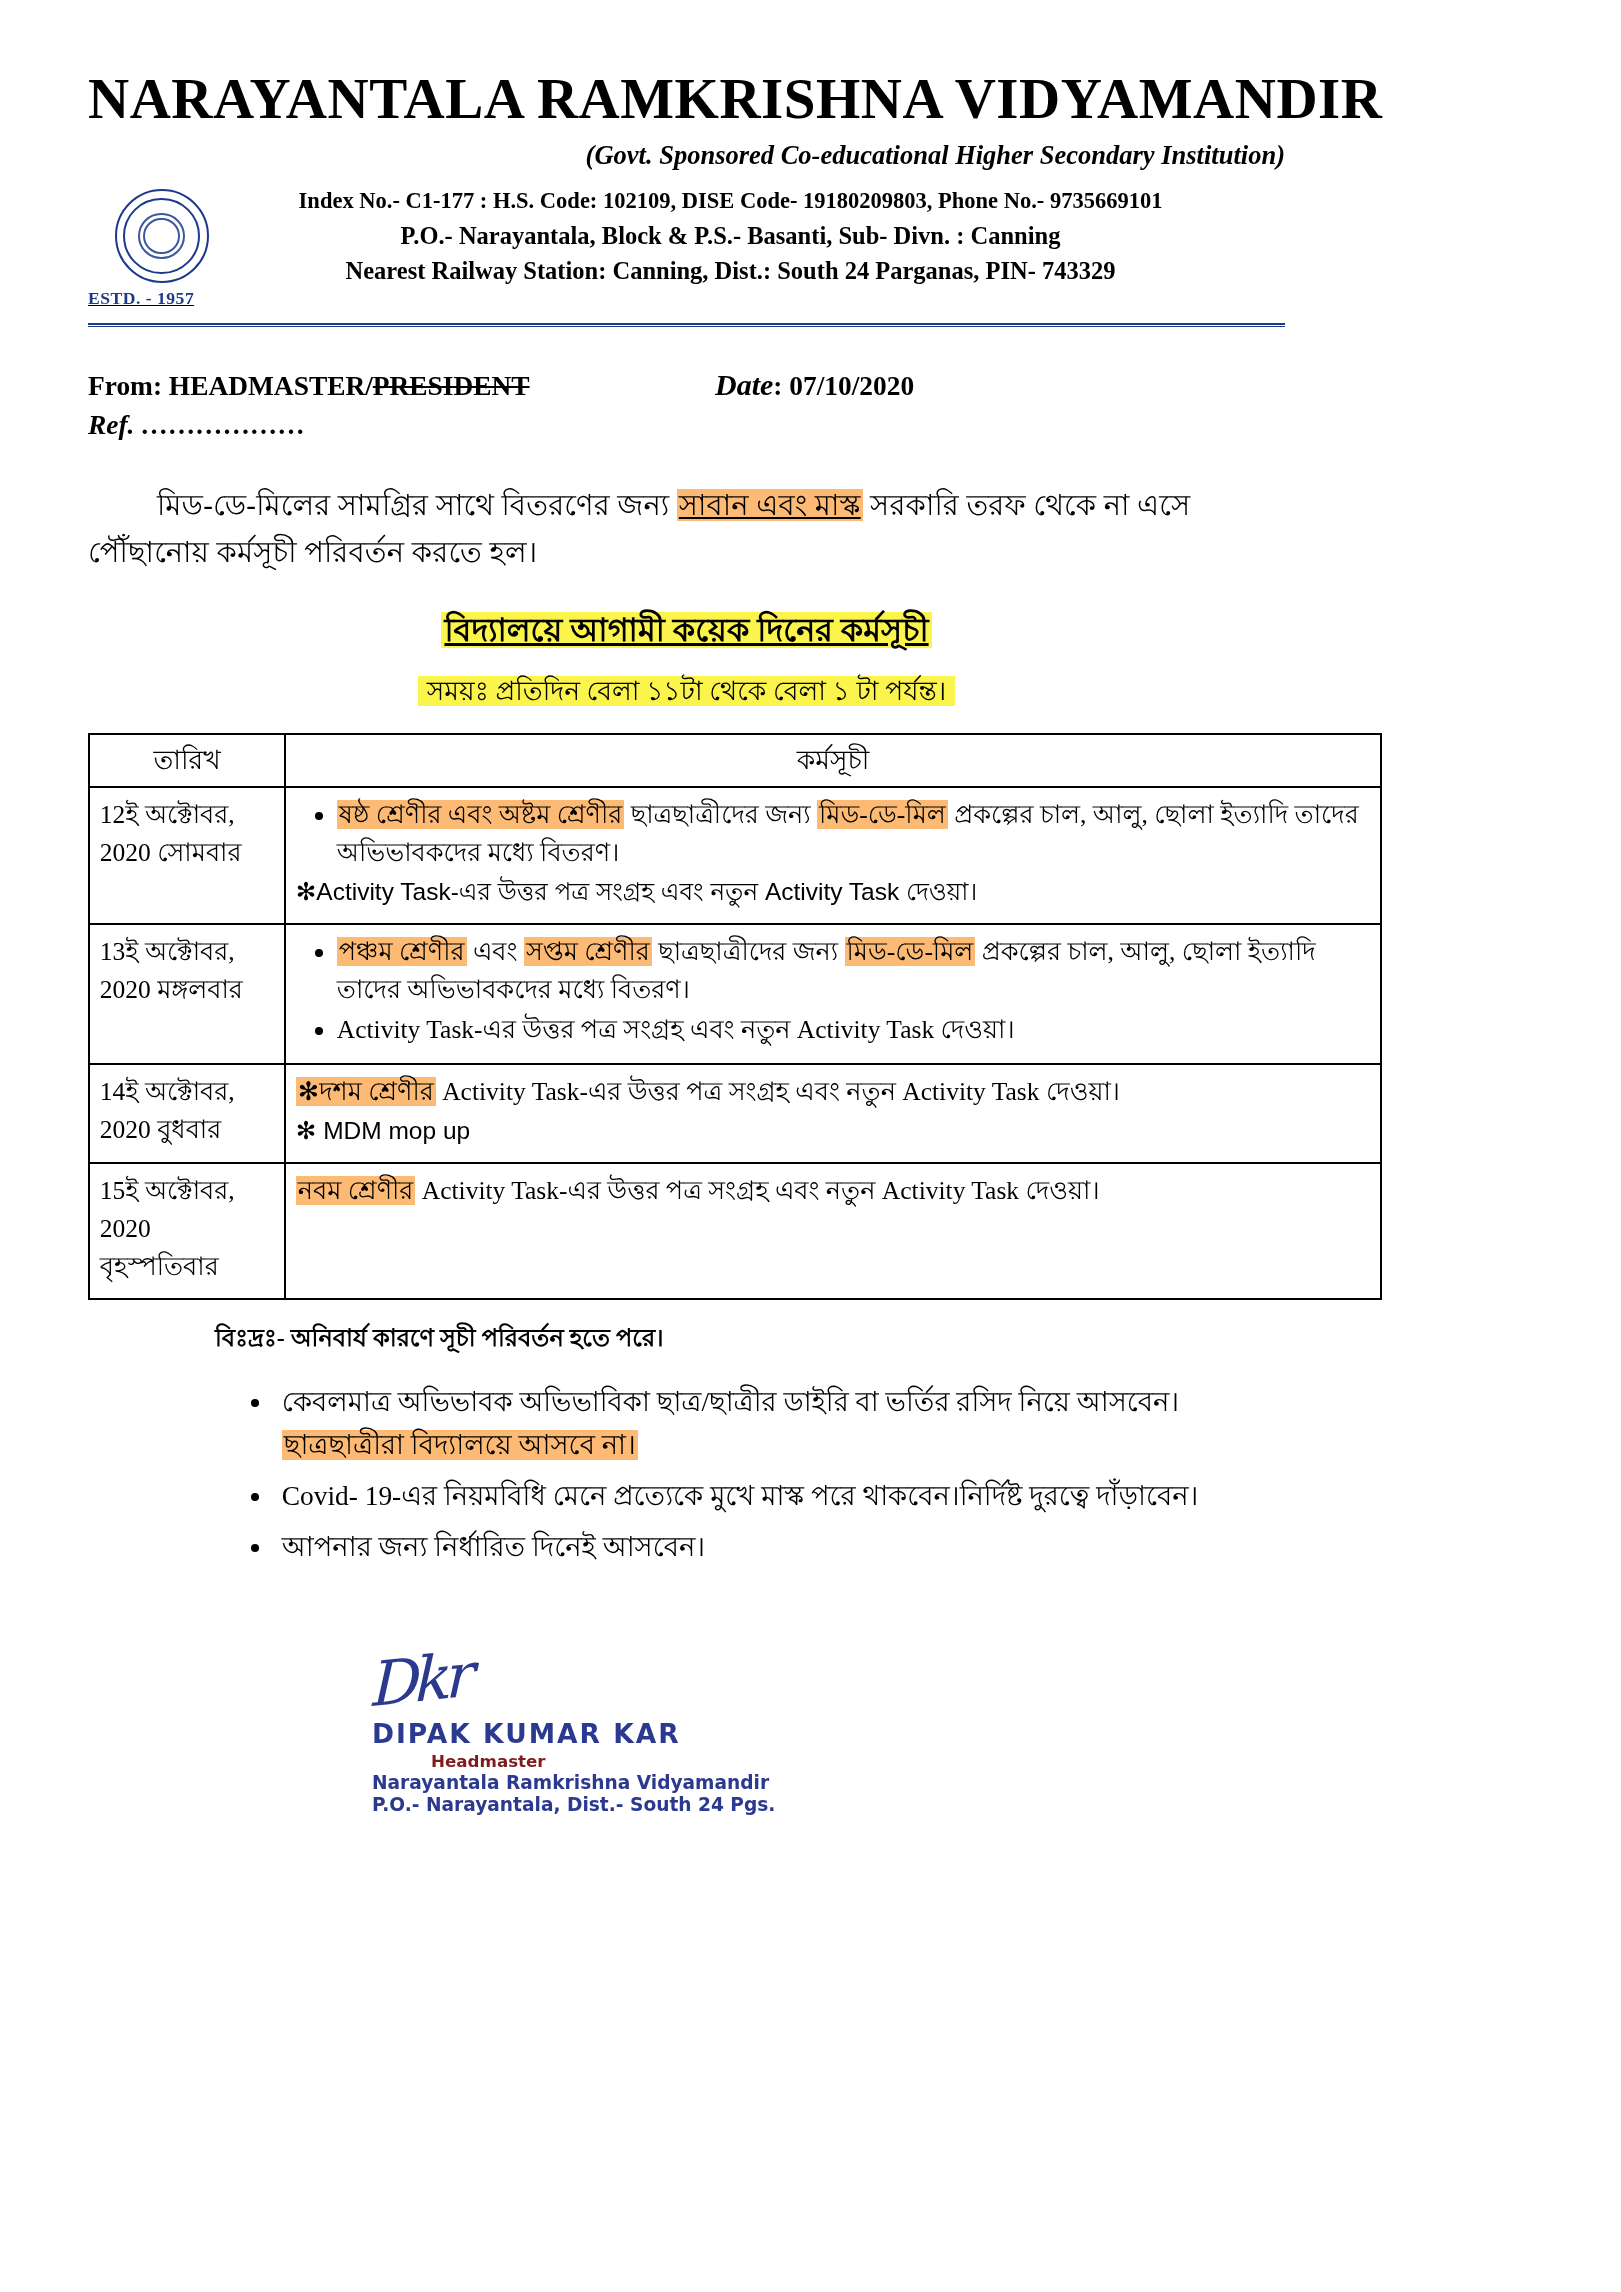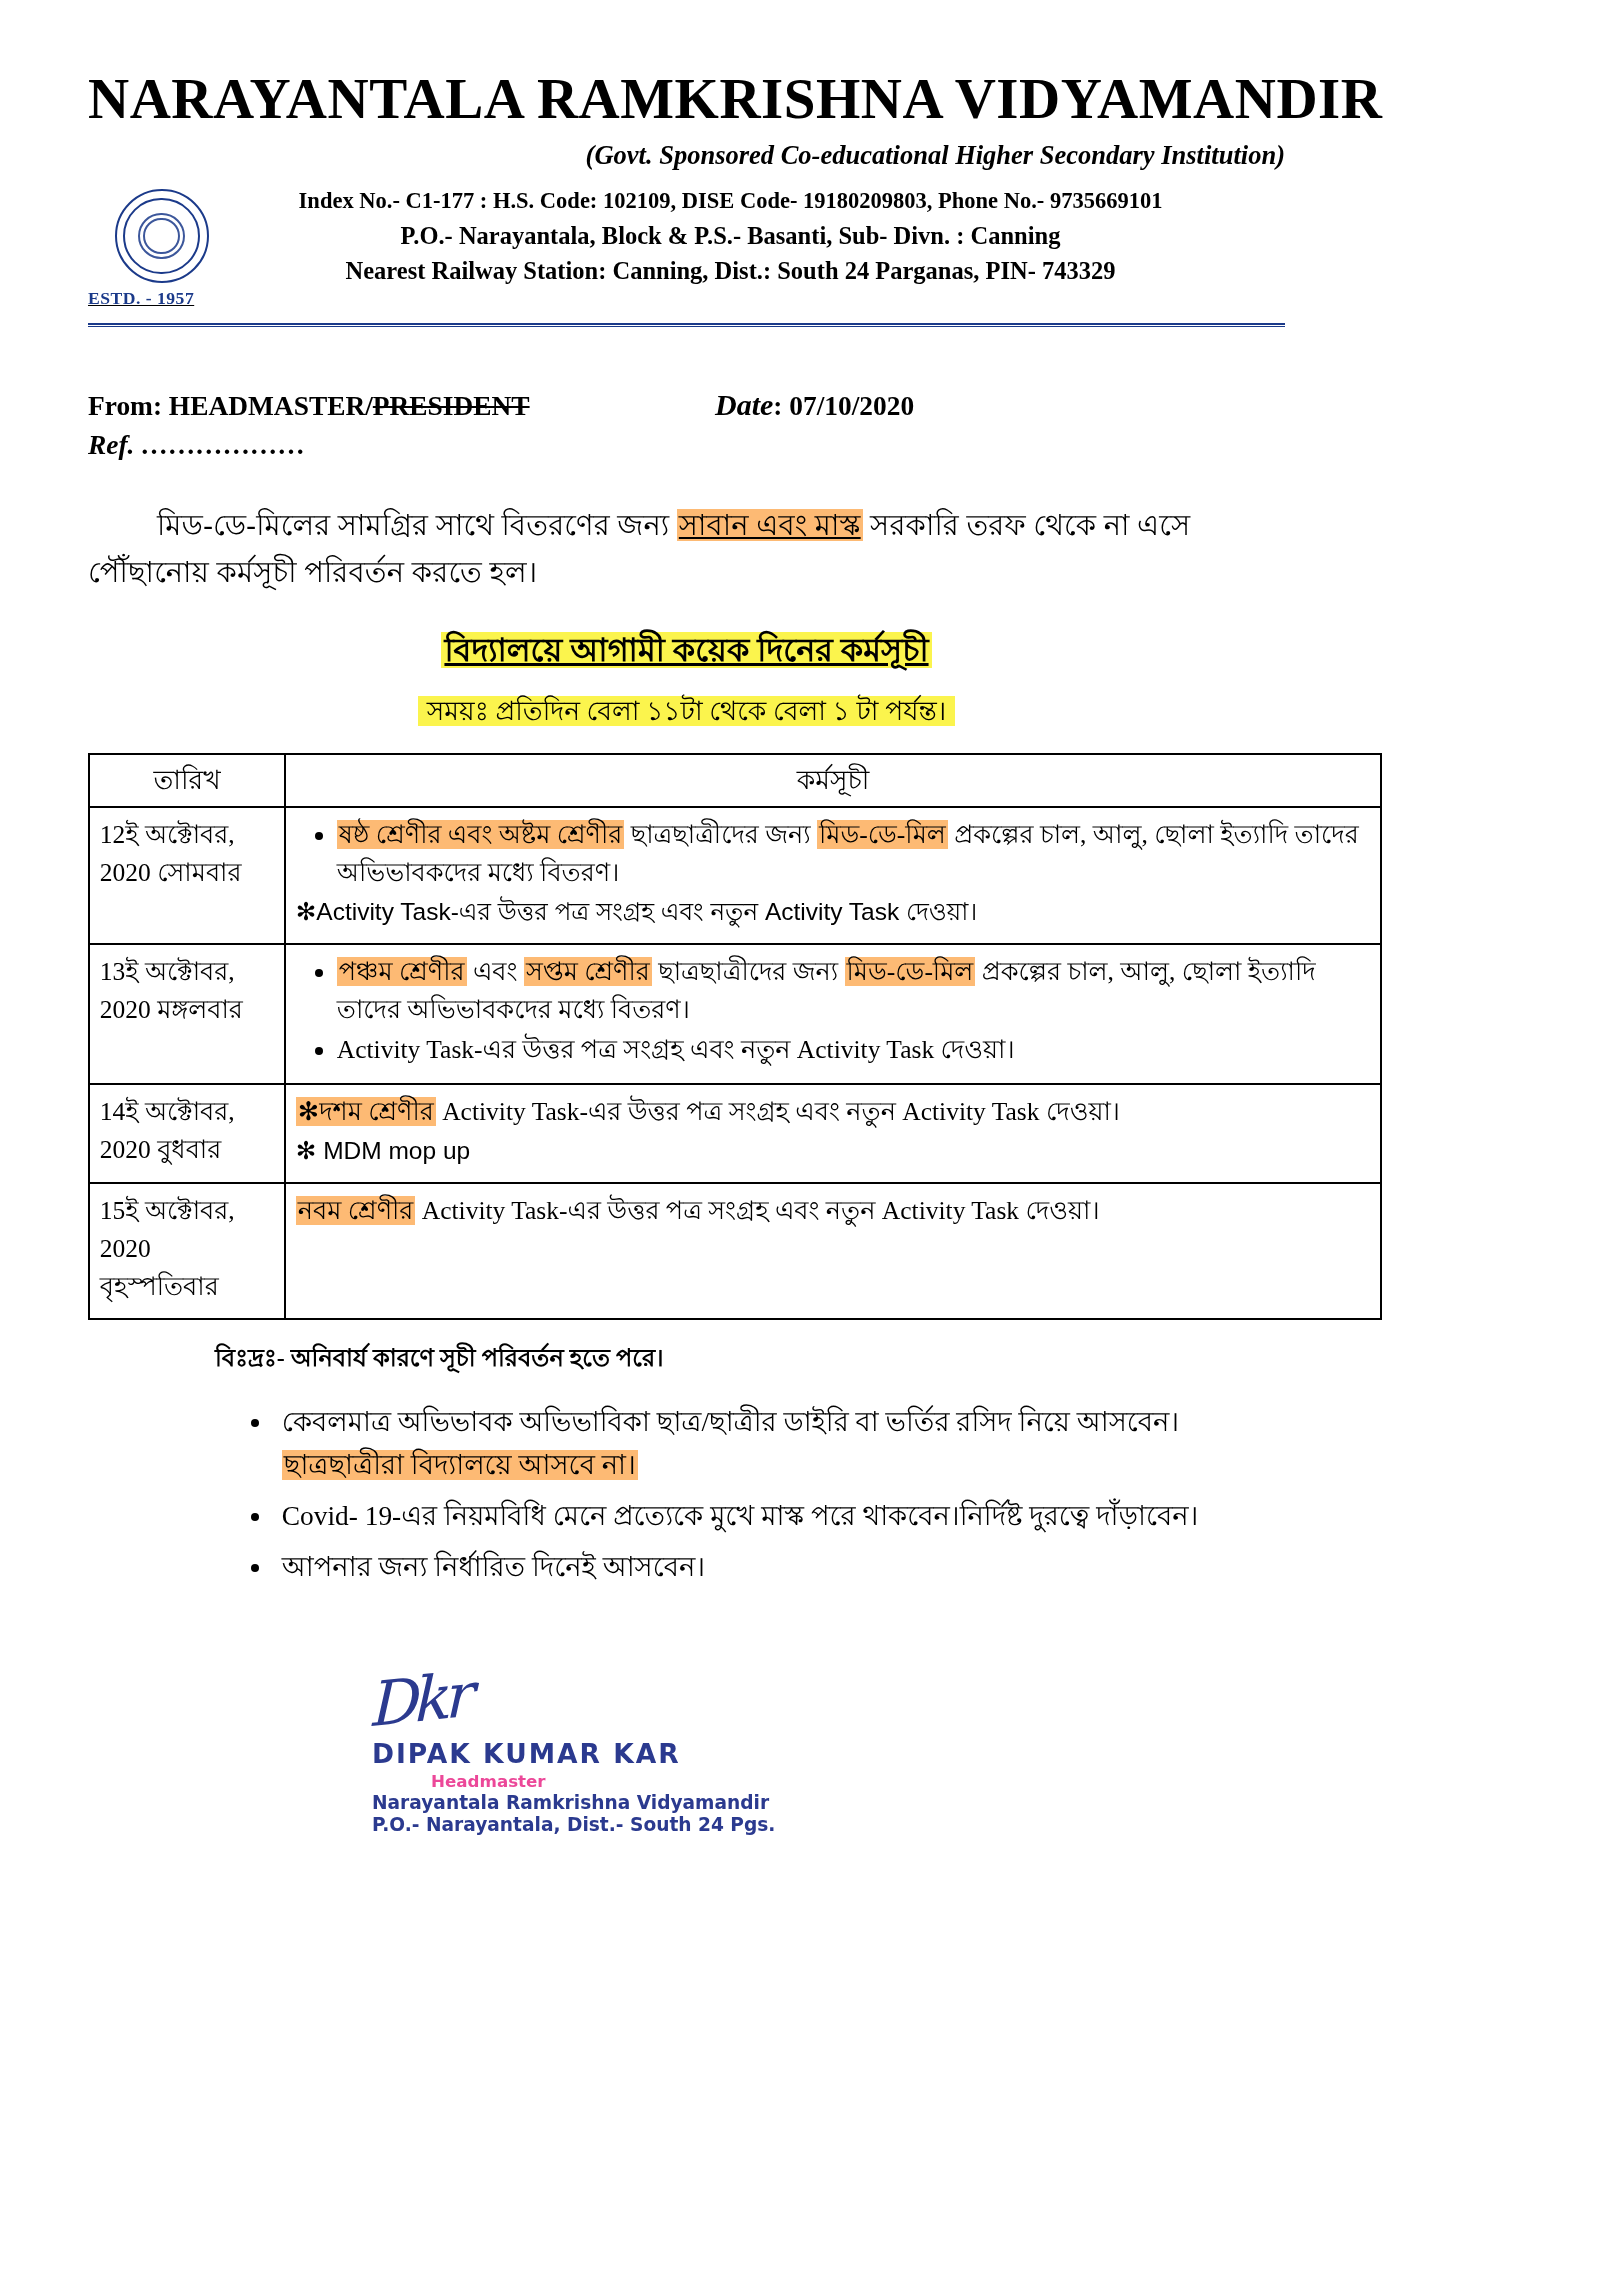--- a/index.html
+++ b/index.html
@@ -93,21 +93,21 @@
     border-top: 2.9px solid #1b3a8a;
     border-bottom: 1px solid #1b3a8a;
     height: 4.9px;
     margin-top: 13.7px;
   }
 
   
   .from-row {
     display: flex;
     align-items: baseline;
-    margin-top: 61px;
+    margin-top: 41px;
     font-size: 27.4px;
     font-weight: bold;
   }
   .from-left { flex: 0 0 627px; }
   .strike { text-decoration: line-through; }
   .date-part { font-size: 27.4px; font-weight: bold; }
   .date-label { font-style: italic; font-size: 30px; }
   .ref-row {
     font-size: 27.4px;
     font-style: italic;
@@ -214,21 +214,21 @@
   }
   .sig-line {
     font-family: "DejaVu Sans", sans-serif;
     color: #2b3a8f;
     font-size: 18.6px;
     font-weight: bold;
     margin-top: 1px;
   }
   .sig-role {
     font-family: "DejaVu Sans", sans-serif;
-    color: #ec4899;
+    color: #7f1d1d;
     font-size: 16.7px;
     font-weight: bold;
     margin-top: 2px;
     padding-left: 59px;
   }
 </style>
 </head>
 <body>
 
 <div class="page">

